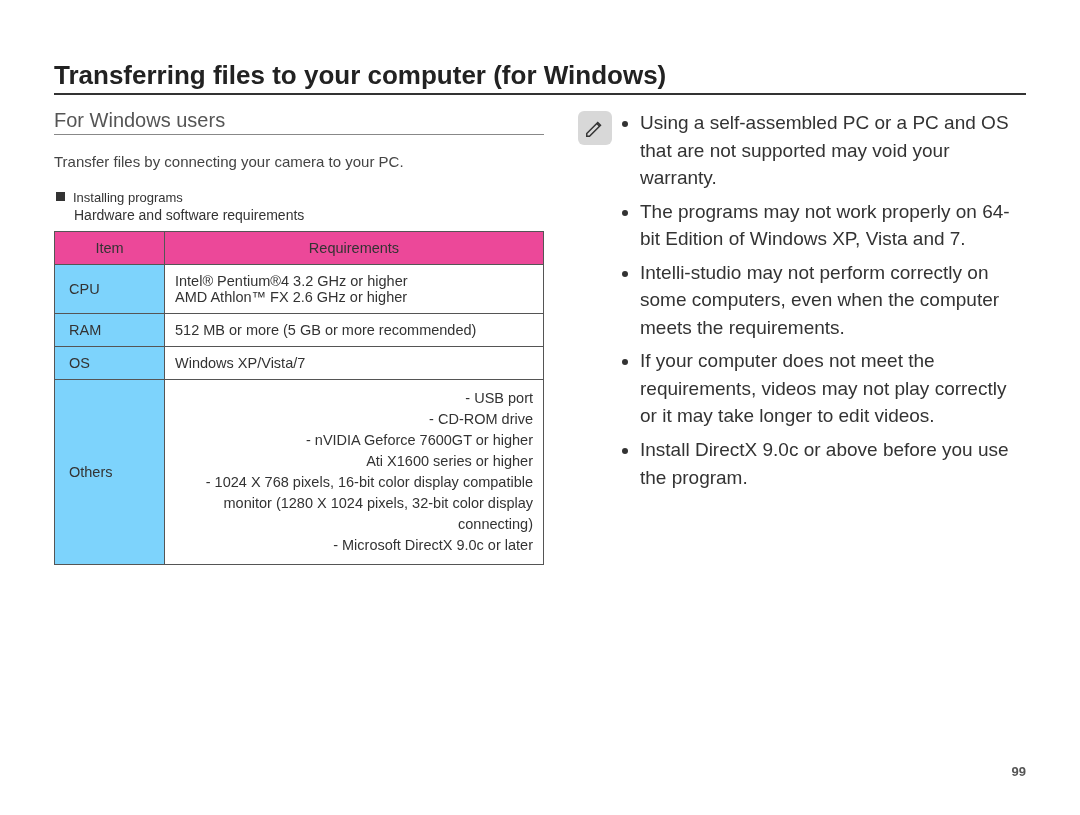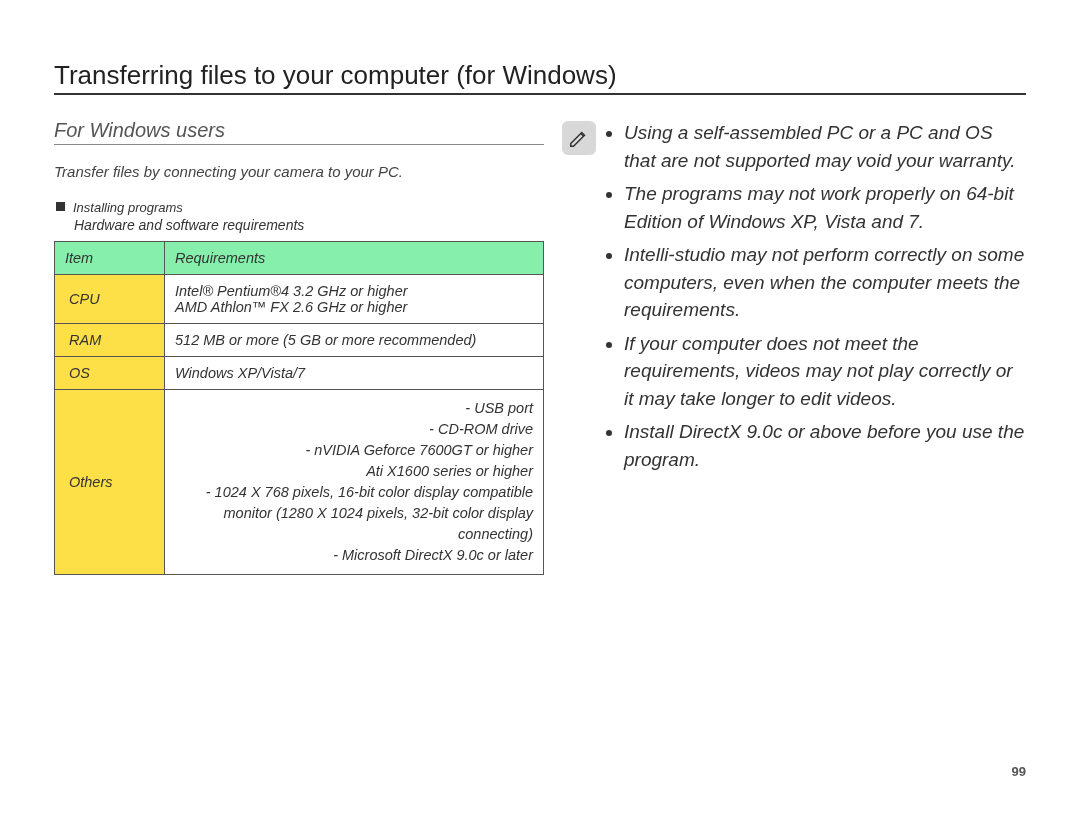--- a/index.html
+++ b/index.html
@@ -9,30 +9,29 @@
     font-family: Arial, Helvetica, sans-serif;
     color: #333333;
     background: #ffffff;
     position: relative;
   }
   .page {
     padding: 60px 54px 0 54px;
   }
   .main-title {
     font-size: 26px;
-    font-weight: normal;
+    font-weight: bold;
     color: #222;
     border-bottom: 2px solid #333;
     padding-bottom: 2px;
-    margin-bottom: 24px;
+    margin-bottom: 14px;
   }
   .columns {
     display: flex;
-    gap: 18px;
-    font-style: italic;
+    gap: 34px;
   }
   .col-left { width: 490px; }
   .col-right { flex: 1; }
   .sub-title {
     font-size: 20px;
     color: #555;
     font-weight: 400;
     border-bottom: 1px solid #888;
     padding-bottom: 2px;
     margin-bottom: 18px;
@@ -67,25 +66,26 @@
     font-size: 14.5px;
     color: #333;
   }
   table.req-table th, table.req-table td {
     border: 1px solid #555;
     padding: 8px 10px;
     text-align: left;
     vertical-align: middle;
   }
   table.req-table th {
-    background: #86efac;
+    background: #ec4899;
     font-weight: 400;
+    text-align: center;
   }
   table.req-table td.item-cell {
-    background: #fde047;
+    background: #7dd3fc;
     width: 110px;
     padding-left: 14px;
   }
   .others-list { line-height: 1.45; text-align: right; }
   .others-list div { padding-left: 0; }
   .others-list .indent { padding-left: 12px; }
 
   .note-box {
     display: flex;
     align-items: flex-start;

